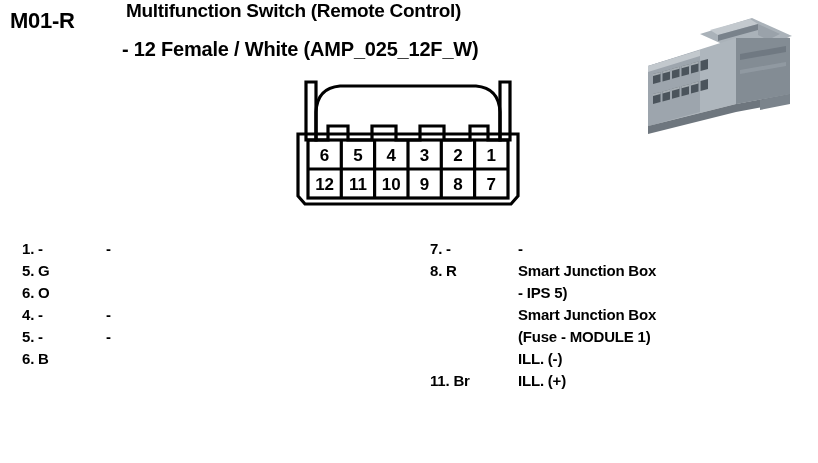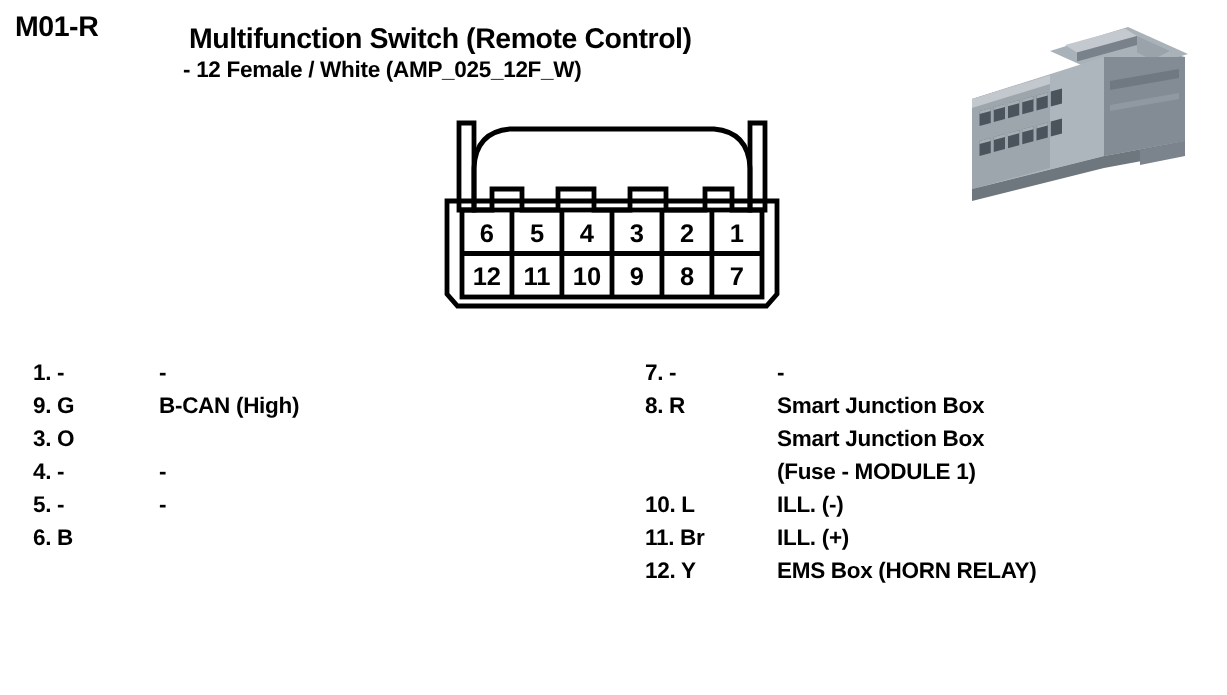--- a/index.html
+++ b/index.html
@@ -16,39 +16,39 @@
     font-family: "Liberation Sans", sans-serif;
     color: #000000;
     -webkit-font-smoothing: none;
   }
 
   
   #connector-code {
     position: absolute;
     left: 10px;
     top: 8px;
-    font-size: 19px;
+    font-size: 22px;
     font-weight: bold;
     letter-spacing: -0.3px;
     white-space: nowrap;
   }
   #connector-title {
     position: absolute;
     left: 126px;
-    top: 16px;
+    top: 0;
     font-size: 19px;
     font-weight: bold;
     letter-spacing: -0.3px;
     white-space: nowrap;
   }
   #connector-subtitle {
     position: absolute;
     left: 122px;
     top: 38px;
-    font-size: 15px;
+    font-size: 20px;
     font-weight: bold;
     letter-spacing: -0.2px;
     white-space: nowrap;
   }
 
   
   #connector-diagram {
     position: absolute;
     left: 292px;
     top: 78px;
@@ -225,25 +225,24 @@
     <path d="M 120 92 L 150 86 L 150 96 L 120 102 Z" fill="#7b848c"></path>
   </svg>
 </div>
 
 <div class="pin-list" id="pin-list-left">
   <div class="pin-row">
     <span class="pin-num">1. -</span>
     <span class="pin-desc">-</span>
   </div>
   <div class="pin-row">
-    <span class="pin-num">9. G</span>
-    <span class="pin-desc">B-CAN (High)</span>
-  </div>
-  <div class="pin-row">
-    <span class="pin-num">3. O</span>
+    <span class="pin-num">5. G</span>
+  </div>
+  <div class="pin-row">
+    <span class="pin-num">6. O</span>
   </div>
   <div class="pin-row">
     <span class="pin-num">4. -</span>
     <span class="pin-desc">-</span>
   </div>
   <div class="pin-row">
     <span class="pin-num">5. -</span>
     <span class="pin-desc">-</span>
   </div>
   <div class="pin-row">
@@ -252,33 +251,32 @@
 </div>
 
 <div class="pin-list" id="pin-list-right">
   <div class="pin-row">
     <span class="pin-num">7. -</span>
     <span class="pin-desc">-</span>
   </div>
   <div class="pin-row">
     <span class="pin-num">8. R</span>
     <span class="pin-desc">Smart Junction Box</span>
+  </div>
+  <div class="pin-row cont">
+    <span class="pin-num"></span>
+    <span class="pin-desc">- IPS 5)</span>
   </div>
   <div class="pin-row">
     <span class="pin-desc">Smart Junction Box</span>
   </div>
   <div class="pin-row cont">
     <span class="pin-num"></span>
     <span class="pin-desc">(Fuse - MODULE 1)</span>
   </div>
   <div class="pin-row">
-    <span class="pin-num">10. L</span>
     <span class="pin-desc">ILL. (-)</span>
   </div>
   <div class="pin-row">
     <span class="pin-num">11. Br</span>
     <span class="pin-desc">ILL. (+)</span>
   </div>
-  <div class="pin-row">
-    <span class="pin-num">12. Y</span>
-    <span class="pin-desc">EMS Box (HORN RELAY)</span>
-  </div>
 </div>
 
 </body></html>

